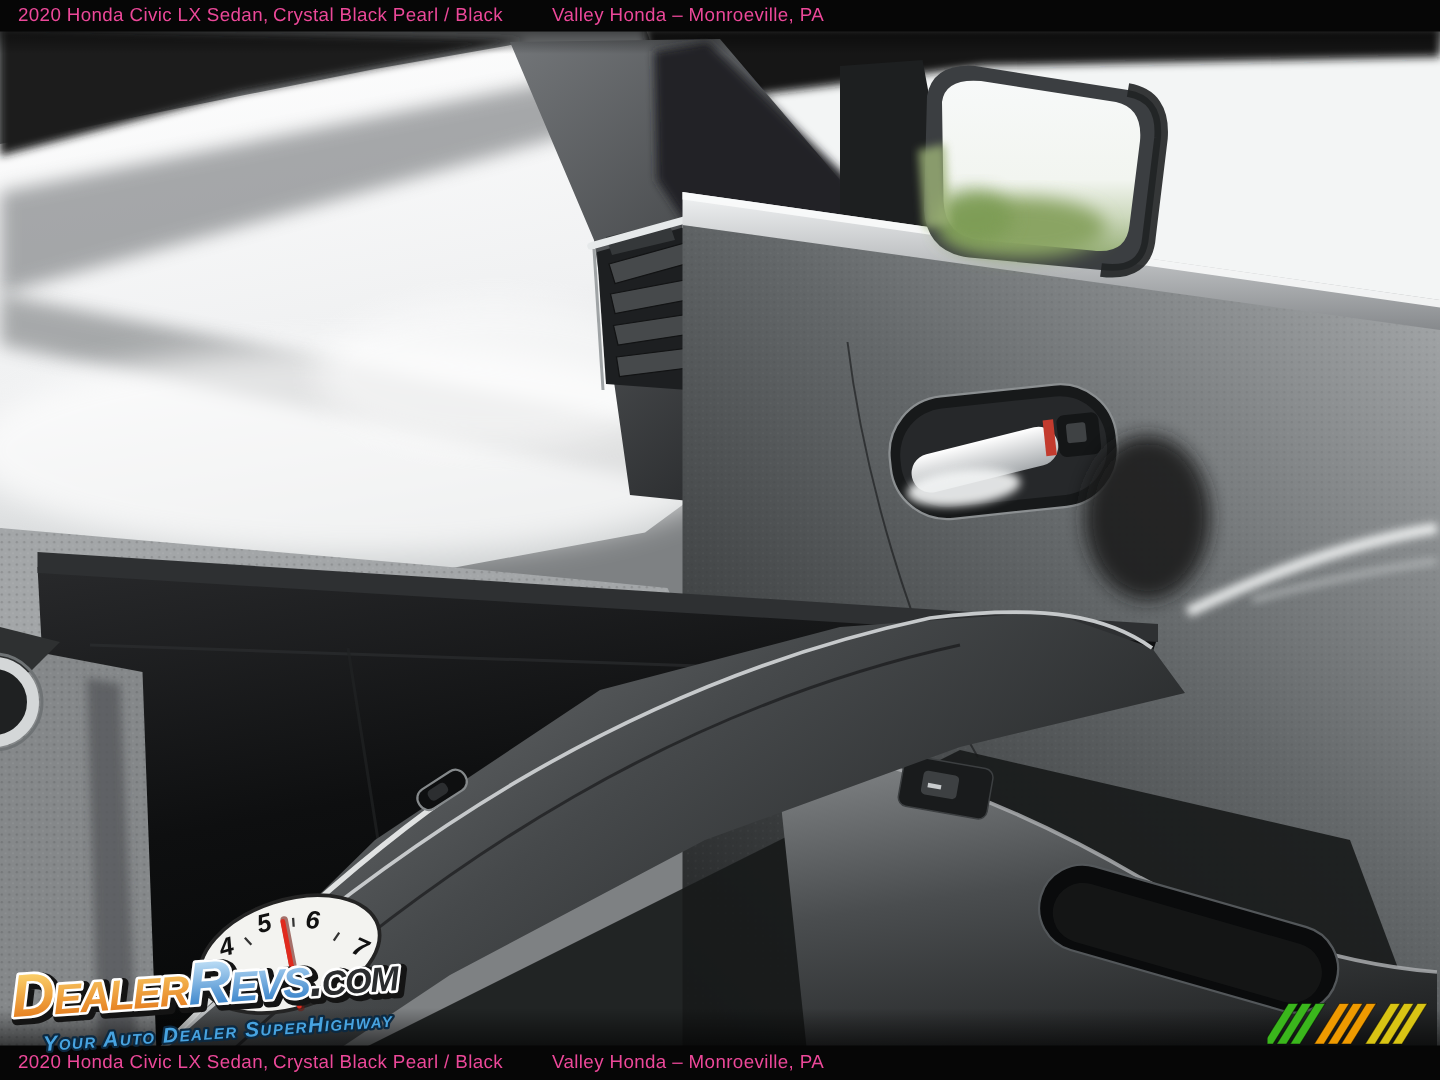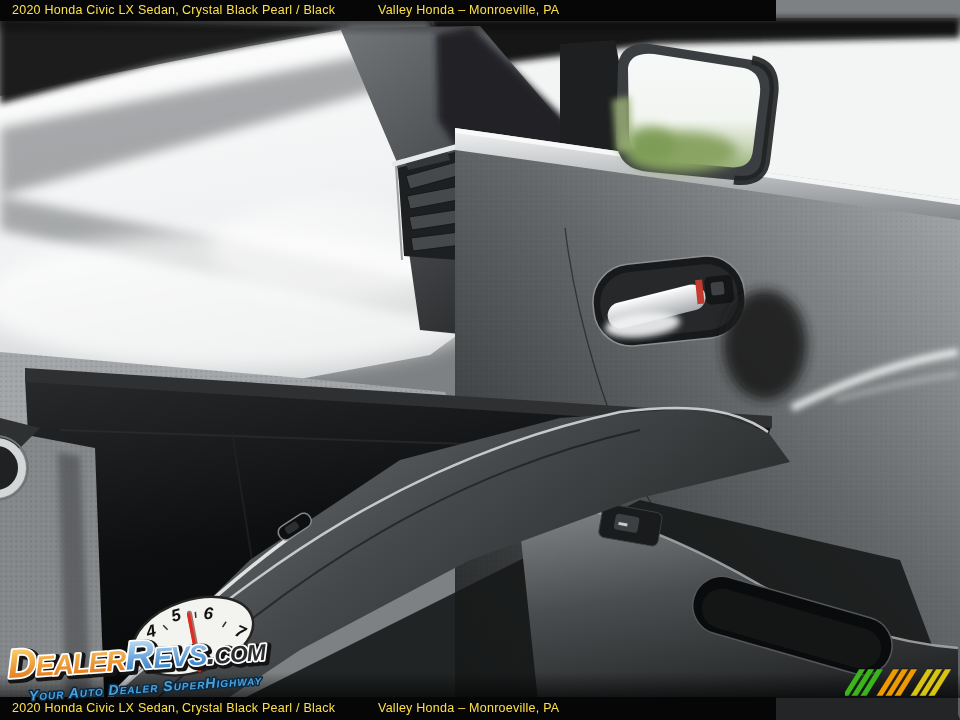--- a/index.html
+++ b/index.html
@@ -1,24 +1,24 @@
 <!DOCTYPE html>
 <html><head>
 <meta charset="utf-8">
 <style>
   html,body{margin:0;padding:0;background:#000;}
   .stage{position:relative;width:960px;height:720px;overflow:hidden;background:#7e8183;
          font-family:"Liberation Sans","DejaVu Sans",sans-serif;}
   .photo{position:absolute;left:0;top:0;width:960px;height:720px;display:block;}
-  .cap{position:absolute;left:0;width:776px;background:#060606;color:#fde047;
+  .cap{position:absolute;left:0;width:960px;background:#060606;color:#ec4899;
        font-size:12.5px;letter-spacing:.25px;white-space:pre;}
   .cap-top{top:0;height:21px;line-height:21px;}
   .cap-bottom{bottom:0;height:23px;line-height:23px;}
   .cap span{position:absolute;top:0;}
-  .cap .c1{left:12px;} .cap .c2{left:182px;} .cap .c3{left:378px;}
+  .cap .c1{left:12px;} .cap .c2{left:182px;} .cap .c3{left:368px;}
   .dr-logo{position:absolute;left:4px;top:604px;width:312px;height:110px;
            transform:rotate(-4deg);transform-origin:20px 80px;}
   .dr-logo text{font-family:"Liberation Sans","DejaVu Sans",sans-serif;}
   .stripes{position:absolute;left:845px;top:660px;width:108px;height:46px;}
 </style>
 </head>
 <body>
 
 <div class="stage">
 

